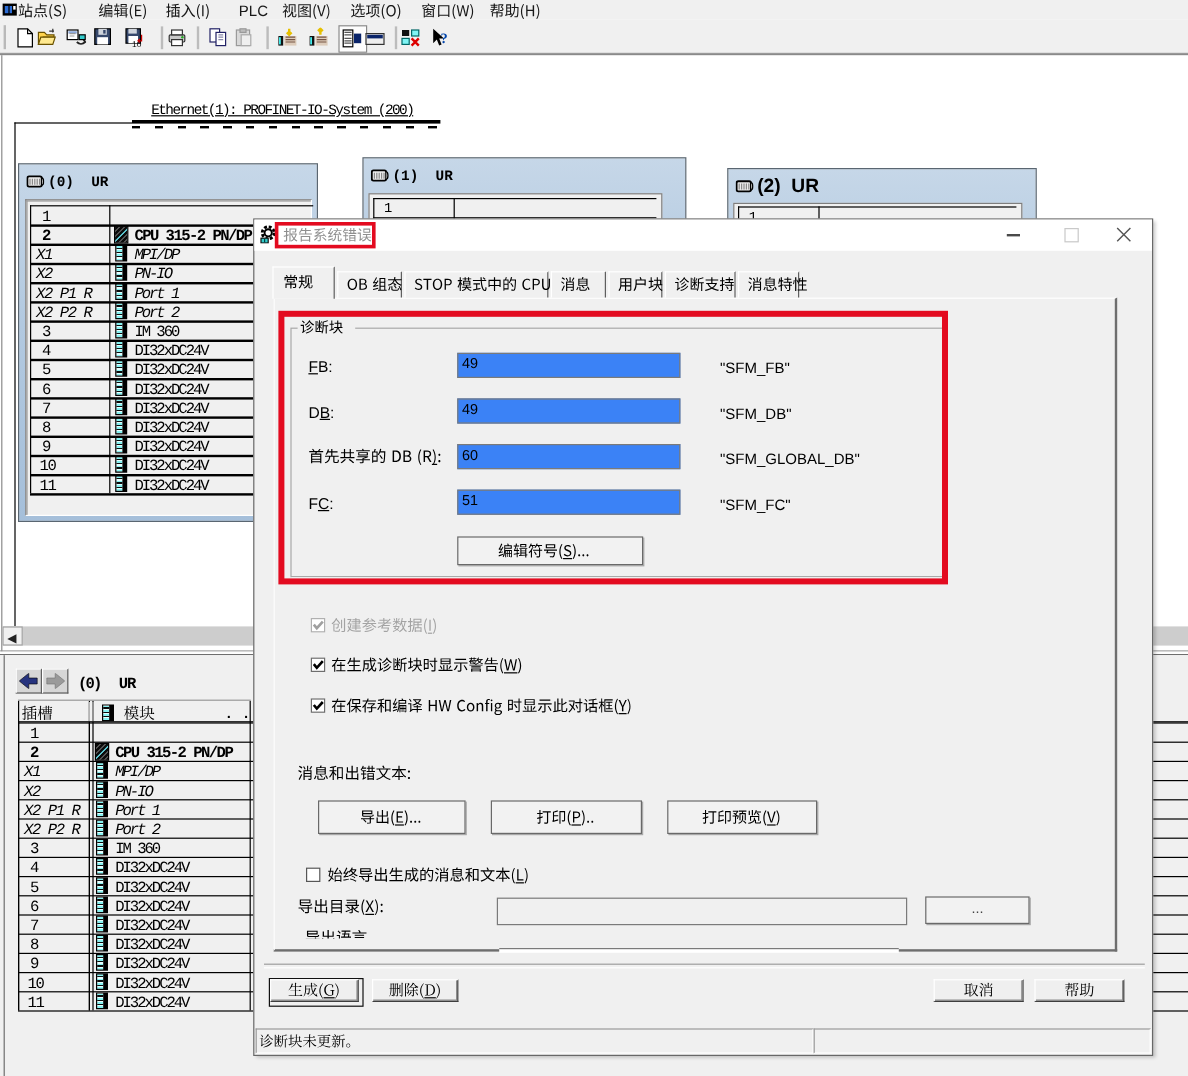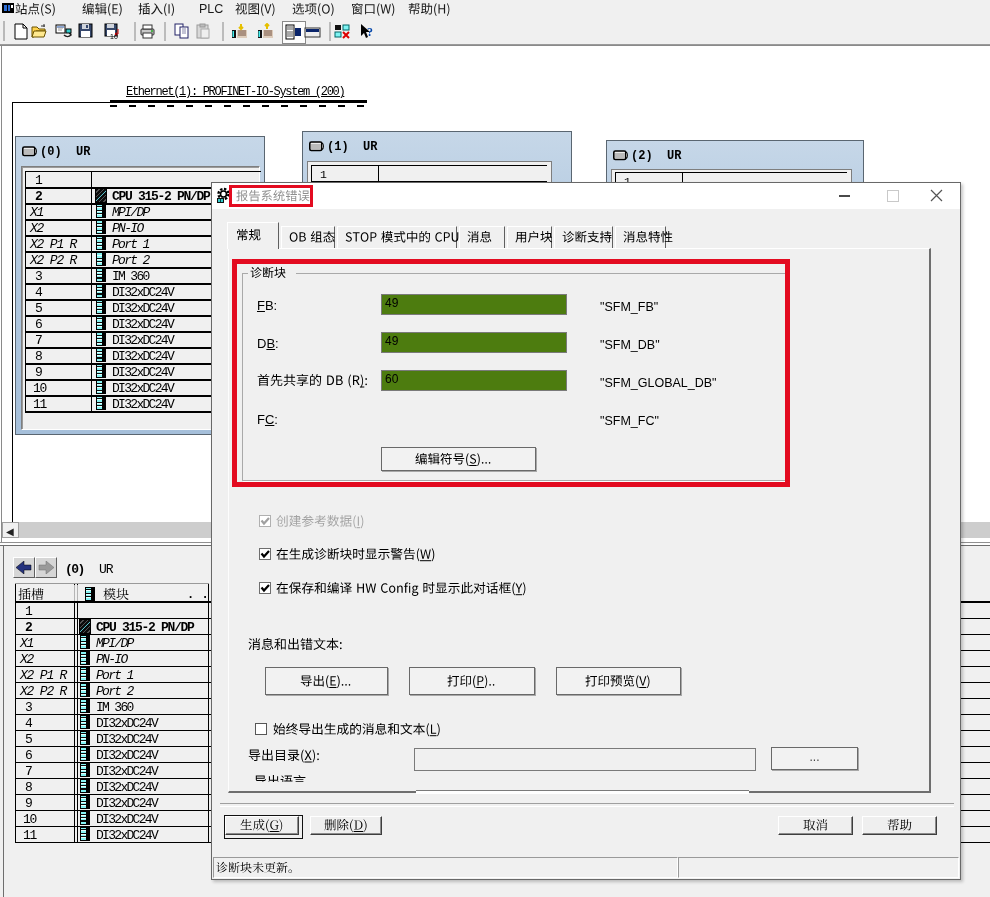--- a/index.html
+++ b/index.html
@@ -1,17 +1,17 @@
 <!DOCTYPE html>
 <html><head><meta charset="utf-8"><style>
 html,body{margin:0;padding:0}
 body{width:990px;height:897px;position:relative;overflow:hidden;background:#fff;
  font-family:"Liberation Sans",sans-serif;-webkit-font-smoothing:antialiased}
 .a{position:absolute}
-.tbx{position:absolute;background:#4d7c0f;border:1px solid #7a7a7a;font-size:12px;
+.tbx{position:absolute;background:#3b82f6;border:1px solid #7a7a7a;font-size:12px;
  font-family:"Liberation Sans",sans-serif;padding:1px 0 0 3px;box-sizing:border-box}
 .btn2{position:absolute;background:#f2f2f2;border:1px solid #696969;box-sizing:border-box;
  box-shadow:1px 1px 0 rgba(96,96,96,.5)}
 .cb{position:absolute;width:12px;height:12px;background:#fff;border:1px solid #565656;box-sizing:border-box}
 .obtn{position:absolute;background:#efefef;border-top:1.2px solid #fff;border-left:1.2px solid #fff;
  border-right:1.2px solid #3e3e3e;border-bottom:1.2px solid #3e3e3e;box-shadow:-1px -1px 0 #8c8c8c inset;box-sizing:border-box}
 .micon{position:absolute;width:10px;height:14px;border:1px solid #000;box-sizing:border-box;
  background:repeating-linear-gradient(180deg,#86f4f4 0 1.5px,#0a0a0a 1.5px 2.5px,#e8ffff 2.5px 3.5px);border-right-width:4px}
 .cicon{position:absolute;width:12px;height:15px;border:1px solid #000;box-sizing:border-box;
  background:repeating-linear-gradient(135deg,rgba(10,10,10,.9) 0 2px,rgba(160,160,160,.45) 2px 3px),linear-gradient(135deg,#111 0 44%,#2de 44% 56%,#111 56%)}
@@ -221,21 +221,21 @@
 <div class="a" style="left:378px;top:165px;width:1px;height:60px;background:#000"></div>
 <div class="a" style="left:311px;top:165px;width:236px;height:1px;background:#000"></div>
 <div class="a" style="left:320px;top:168px;font-size:11.5px;color:#000;font-weight:normal;font-family:'Liberation Mono',monospace;white-space:pre;line-height:13.5px;">1</div>
 <div class="a" style="left:311px;top:181px;width:236px;height:1.2px;background:#000"></div>
 <div class="a" style="left:606px;top:140px;width:258px;height:240px;background:linear-gradient(180deg,#c6d7e8 0%,#b2c9e0 45%,#a5bfda 100%);border:1px solid #5a6671;box-sizing:border-box"></div>
 <svg class="a" style="left:613px;top:149px" width="15" height="13">
     <rect x="0.8" y="2" width="12" height="8.5" rx="1.5" fill="#ececec" stroke="#000" stroke-width="1.6"></rect>
     <path d="M3 4v5M5 4v5M7 4v5M9 4v5M11 4v5" stroke="#8a8a8a"></path>
     <path d="M13 3.2c1.8 0.5 1.8 5.6 0 6.1" fill="#cfcfcf" stroke="#000" stroke-width="1.2"></path>
   </svg>
-<div class="a" style="left:631px;top:149px;font-size:12px;color:#000;font-weight:bold;font-family:Liberation Mono, monospace;white-space:pre;line-height:14px;">(2)&nbsp;&nbsp;UR</div>
+<div class="a" style="left:631px;top:149px;font-size:16px;color:#000;font-weight:bold;font-family:Liberation Sans, sans-serif;white-space:pre;line-height:14px;">(2)&nbsp;&nbsp;UR</div>
 <div class="a" style="left:611px;top:169px;width:241px;height:200px;background:#f0f0f0;border:1px solid #7e7e7e;box-sizing:border-box"></div>
 <div class="a" style="left:615px;top:172px;width:1px;height:40px;background:#000"></div>
 <div class="a" style="left:682px;top:172px;width:1px;height:40px;background:#000"></div>
 <div class="a" style="left:615px;top:172px;width:232px;height:1px;background:#000"></div>
 <div class="a" style="left:624px;top:175px;font-size:11.5px;color:#000;font-weight:normal;font-family:'Liberation Mono',monospace;white-space:pre;line-height:13.5px;">1</div>
 <div class="a" style="left:2px;top:522px;width:988px;height:16px;background:#cdcdcd"></div>
 <div class="a" style="left:2px;top:522px;width:17px;height:16px;background:#f0f0f0;border:1px solid #a0a0a0;box-sizing:border-box">
     <div style="position:absolute;left:3px;top:3px;font-size:10px;color:#222">◀</div>
   </div>
 <div class="a" style="left:0px;top:542px;width:990px;height:1px;background:#909090"></div>
@@ -245,21 +245,21 @@
 <div class="a" style="left:3px;top:546px;width:1px;height:351px;background:#6e6e6e"></div>
 <div class="a" style="left:13px;top:557px;width:22px;height:21px;background:#d6d6d6;border-top:1.5px solid #fff;border-left:1.5px solid #fff;border-right:1.5px solid #5f5f5f;border-bottom:1.5px solid #5f5f5f;box-sizing:border-box"></div>
 <svg class="a" style="left:16px;top:561px" width="16" height="13">
     <path d="M8 0v4h7v5H8v4L0 6.5z" fill="#26337e" stroke="#000" stroke-width="0.5"></path>
   </svg>
 <div class="a" style="left:35px;top:557px;width:22px;height:21px;background:#d6d6d6;border-top:1.5px solid #fff;border-left:1.5px solid #fff;border-right:1.5px solid #5f5f5f;border-bottom:1.5px solid #5f5f5f;box-sizing:border-box"></div>
 <svg class="a" style="left:38px;top:561px" width="16" height="13">
     <path d="M8 0v4H1v5h7v4l8-6.5z" fill="#9a9a9a" stroke="#6e6e6e" stroke-width="0.5"></path>
   </svg>
 <div class="a" style="left:65px;top:562px;font-size:13px;color:#000;font-weight:bold;font-family:'Liberation Mono',monospace;white-space:pre;line-height:15px;letter-spacing:-1.5px">(0)</div>
-<div class="a" style="left:99px;top:562px;font-size:13px;color:#000;font-weight:normal;font-family:'Liberation Mono',monospace;white-space:pre;line-height:15px;letter-spacing:-1px">UR</div>
+<div class="a" style="left:99px;top:562px;font-size:13px;color:#000;font-weight:bold;font-family:'Liberation Mono',monospace;white-space:pre;line-height:15px;letter-spacing:-1px">UR</div>
 <svg style="position:absolute;left:18px;top:586px;overflow:visible" width="27" height="18">
     <path d="M7.2 6.4C6.9 6.6 6.4 7 5.9 7.3L4.9 7V14H5C5.4 14 5.7 13.8 5.7 13.7V13H11.2V13.9H11.3C11.6 13.9 12 13.7 12 13.6V7.8C12.2 7.7 12.4 7.6 12.5 7.6L11.5 6.8L11 7.3H9.4L9.5 7.7H11.2V9.9H9.4L9.5 10.3H11.2V12.6H8.9V5.7H12.2C12.4 5.7 12.5 5.6 12.5 5.4C12.1 5 11.4 4.5 11.4 4.5L10.8 5.3H8.9V3.5C9.8 3.3 10.7 3.2 11.4 3C11.7 3.1 11.9 3.1 12 3L11.1 2.1C9.7 2.7 7 3.4 4.8 3.8L4.9 4C5.9 4 7 3.8 8 3.7V5.3H4.9C5 5.2 5.1 5.2 5.1 5.1C4.8 4.7 4.2 4.2 4.2 4.2L3.6 4.9H3.2V2.6C3.5 2.6 3.6 2.4 3.6 2.2L2.4 2.1V4.9H0.5L0.6 5.3H2.4V8.2C1.5 8.4 0.8 8.6 0.4 8.7L1 9.8C1.1 9.7 1.2 9.6 1.2 9.5L2.4 8.9V12.7C2.4 12.9 2.3 13 2.1 13C1.8 13 0.7 12.9 0.7 12.9V13.1C1.2 13.2 1.5 13.2 1.7 13.4C1.8 13.5 1.9 13.8 1.9 14C3 13.9 3.2 13.5 3.2 12.8V8.5C3.8 8.2 4.3 7.9 4.8 7.6L4.7 7.5L3.2 7.9V5.3H4.6L4.7 5.7H8V12.6H5.7V10.3H7.3C7.5 10.3 7.6 10.2 7.6 10.1C7.3 9.8 6.8 9.3 6.8 9.3L6.3 9.9H5.7V7.7C6.4 7.6 7.2 7.3 7.6 7.2C7.7 7.2 7.9 7.2 7.9 7.1ZM18.1 5.1V9.2H18.2C18.5 9.2 18.8 9 18.8 9V8.7H24.1V9.1H24.2C24.5 9.1 24.9 8.9 24.9 8.8V5.6C25.1 5.6 25.3 5.5 25.4 5.4L24.4 4.6L23.9 5.1H22.8V4H25.2C25.4 4 25.5 4 25.5 3.8C25.1 3.4 24.5 2.9 24.5 2.9L23.9 3.7H22.8V2.7C23.1 2.6 23.2 2.5 23.3 2.4L22.1 2.2V3.7H20.8V2.7C21.1 2.6 21.2 2.5 21.3 2.3L20.1 2.2V3.7H17.5L17.6 4H20.1V5.1H18.9L18.1 4.7ZM20.8 4H22.1V5.1H20.8ZM20.1 7.1V8.3H18.8V7.1ZM20.8 7.1H22.1V8.3H20.8ZM20.1 6.7H18.8V5.5H20.1ZM20.8 6.7V5.5H22.1V6.7ZM22.8 7.1H24.1V8.3H22.8ZM22.8 6.7V5.5H24.1V6.7ZM19.4 11.7H23.5V12.9H19.4ZM19.4 11.3V10.1H23.5V11.3ZM18.6 9.7V14H18.7C19.1 14 19.4 13.8 19.4 13.7V13.3H23.5V13.8H23.6C23.9 13.8 24.3 13.7 24.3 13.6V10.2C24.6 10.2 24.8 10.1 24.9 10L23.9 9.2L23.4 9.7H19.5L18.6 9.3ZM15.3 2.1V5.2H13.6L13.7 5.5H15.1C14.8 7.4 14.3 9.3 13.4 10.8L13.6 11C14.3 10.1 14.9 9.1 15.3 8V14H15.4C15.8 14 16.1 13.8 16.1 13.7V7.6C16.5 8.1 16.9 8.8 17 9.3C17.8 9.9 18.5 8.4 16.1 7.3V5.5H17.7C17.8 5.5 17.9 5.5 18 5.3C17.6 5 17 4.4 17 4.4L16.4 5.2H16.1V2.6C16.4 2.6 16.5 2.5 16.6 2.3Z" fill="#000"></path>
   </svg>
 <svg style="position:absolute;left:103px;top:586px;overflow:visible" width="27" height="18">
     <path d="M2.5 2.1V5.1H0.5L0.6 5.5H2.3C2 7.5 1.4 9.4 0.4 10.9L0.5 11.1C1.4 10.2 2 9.2 2.5 8V14H2.7C3 14 3.3 13.8 3.3 13.7V7.2C3.7 7.7 4.1 8.4 4.3 9C5.1 9.6 5.7 8.1 3.3 6.9V5.5H5C5.2 5.5 5.3 5.4 5.3 5.3C4.9 4.9 4.3 4.3 4.3 4.3L3.7 5.1H3.3V2.6C3.7 2.6 3.7 2.5 3.8 2.3ZM5.5 5.4V9.7H5.6C6 9.7 6.3 9.5 6.3 9.4V9H7.9C7.8 9.5 7.8 10 7.7 10.5H4.3L4.4 10.8H7.6C7.2 12 6.3 13 3.7 13.8L3.9 14C7.1 13.3 8.1 12.2 8.5 10.8H8.7C9 12 9.8 13.3 11.9 14C12 13.5 12.3 13.3 12.8 13.2L12.8 13.1C10.4 12.6 9.3 11.8 8.9 10.8H12.1C12.3 10.8 12.4 10.8 12.5 10.6C12.1 10.2 11.4 9.7 11.4 9.7L10.8 10.5H8.6C8.7 10 8.8 9.5 8.8 9H10.5V9.5H10.6C10.9 9.5 11.3 9.3 11.3 9.2V5.9C11.6 5.8 11.8 5.7 11.9 5.6L10.8 4.9L10.4 5.4H6.4L5.5 5ZM9.3 2.2V3.6H7.5V2.7C7.8 2.6 7.9 2.5 8 2.3L6.7 2.2V3.6H4.7L4.8 3.9H6.7V5H6.8C7.1 5 7.5 4.8 7.5 4.8V3.9H9.3V5H9.5C9.8 5 10.1 4.8 10.1 4.7V3.9H12.1C12.3 3.9 12.4 3.9 12.4 3.7C12.1 3.4 11.4 2.9 11.4 2.9L10.9 3.6H10.1V2.7C10.5 2.6 10.6 2.5 10.6 2.3ZM6.3 7.4H10.5V8.6H6.3ZM6.3 7V5.7H10.5V7ZM17.3 5 16.8 5.8H16.1V2.9C16.5 2.8 16.6 2.7 16.6 2.5L15.3 2.4V5.8H13.4L13.5 6.1H15.3V10.8C14.5 10.9 13.8 11.1 13.4 11.1L13.9 12.3C14.1 12.2 14.2 12.1 14.2 12C16.1 11.3 17.5 10.7 18.4 10.3L18.4 10.1L16.1 10.6V6.1H18C18.2 6.1 18.3 6.1 18.3 5.9C18 5.6 17.3 5 17.3 5ZM24.6 7.7 24.1 8.5H23.8V4.9C24 4.9 24.2 4.8 24.3 4.7L23.3 3.9L22.8 4.4H20.9V2.6C21.3 2.6 21.4 2.5 21.4 2.3L20.1 2.1V4.4H17.8L17.9 4.8H20.1V6.3C20.1 7.1 20.1 7.8 19.9 8.5H16.8L16.9 8.9H19.9C19.4 10.9 18.3 12.6 15.6 13.8L15.7 14C18.9 12.9 20.2 11.1 20.7 8.9H20.8C21.1 10.5 22 12.7 24.7 14C24.8 13.5 25.1 13.3 25.5 13.3L25.6 13.1C22.7 12 21.5 10.3 21 8.9H25.3C25.5 8.9 25.6 8.8 25.6 8.6C25.3 8.2 24.6 7.7 24.6 7.7ZM20.8 8.5C20.9 7.8 20.9 7.1 20.9 6.3V4.8H22.9V8.5Z" fill="#000"></path>
   </svg>
 <div class="micon" style="left:85px;top:587px"></div>
 <div class="a" style="left:187px;top:588px;font-size:12px;color:#000;font-weight:bold;font-family:'Liberation Mono',monospace;white-space:pre;line-height:14px;">. . .</div>
 <div class="a" style="left:15px;top:601px;width:975px;height:1px;background:#000"></div>
 <div class="a" style="left:15px;top:584px;width:1px;height:258px;background:#000"></div>
@@ -385,20 +385,21 @@
     <div class="a" style="left:20px;top:76px;width:558px;height:228px;border:5px solid #e30b20;box-sizing:border-box;z-index:5"></div>
     <div class="a" style="left:45px;top:115px;font-size:13px;color:#000;font-weight:normal;font-family:'Liberation Sans',sans-serif;white-space:pre;line-height:15px;"><u>F</u>B:</div>
     <div class="tbx" style="left:169px;top:111px;width:186px;height:21px">49</div>
     <div class="a" style="left:388px;top:117px;font-size:12.5px;color:#000;font-weight:normal;font-family:'Liberation Sans',sans-serif;white-space:pre;line-height:14.5px;">"SFM_FB"</div>
     <div class="a" style="left:45px;top:153px;font-size:13px;color:#000;font-weight:normal;font-family:'Liberation Sans',sans-serif;white-space:pre;line-height:15px;">D<u>B</u>:</div>
     <div class="tbx" style="left:169px;top:149px;width:186px;height:21px">49</div>
     <div class="a" style="left:388px;top:155px;font-size:12.5px;color:#000;font-weight:normal;font-family:'Liberation Sans',sans-serif;white-space:pre;line-height:14.5px;">"SFM_DB"</div>
     <div class="tbx" style="left:169px;top:187px;width:186px;height:21px">60</div>
     <div class="a" style="left:388px;top:193px;font-size:12.5px;color:#000;font-weight:normal;font-family:'Liberation Sans',sans-serif;white-space:pre;line-height:14.5px;">"SFM_GLOBAL_DB"</div>
     <div class="a" style="left:45px;top:229px;font-size:13px;color:#000;font-weight:normal;font-family:'Liberation Sans',sans-serif;white-space:pre;line-height:15px;">F<u>C</u>:</div>
+    <div class="tbx" style="left:169px;top:225px;width:186px;height:21px">51</div>
     <div class="a" style="left:388px;top:231px;font-size:12.5px;color:#000;font-weight:normal;font-family:'Liberation Sans',sans-serif;white-space:pre;line-height:14.5px;">"SFM_FC"</div>
     <svg style="position:absolute;left:45px;top:189px;overflow:visible" width="112" height="18">
       <path d="M3.2 8.9H9.8V10.3H3.2ZM3.2 8.2V6.9H9.8V8.2ZM3.2 11.1H9.8V12.4H3.2ZM3 2.4C3.4 2.8 3.8 3.4 4.1 3.9H0.7V4.8H5.9C5.8 5.2 5.7 5.6 5.6 6H2.2V14H3.2V13.3H9.8V14H10.8V6H6.7L7.1 4.8H12.3V3.9H9C9.4 3.4 9.8 2.9 10.2 2.3L9.1 2.1C8.9 2.6 8.4 3.4 7.9 3.9H4.5L5.1 3.6C4.8 3.1 4.3 2.5 3.8 2ZM19 2.1V4.1H16.7C16.9 3.6 17.1 3.1 17.2 2.6L16.2 2.4C15.9 3.7 15.2 5.5 14.3 6.6C14.6 6.7 14.9 6.9 15.2 7C15.6 6.5 16 5.8 16.3 5H19V7.7H13.8V8.6H17.2C17 10.8 16.4 12.4 13.6 13.3C13.8 13.5 14.1 13.9 14.2 14.1C17.2 13.1 17.9 11.2 18.2 8.6H20.7V12.4C20.7 13.5 21 13.8 22.1 13.8C22.4 13.8 23.7 13.8 24 13.8C25 13.8 25.3 13.3 25.4 11.3C25.1 11.3 24.7 11.1 24.5 10.9C24.5 12.6 24.4 12.9 23.9 12.9C23.6 12.9 22.5 12.9 22.2 12.9C21.7 12.9 21.7 12.8 21.7 12.4V8.6H25.2V7.7H20V5H24.3V4.1H20V2.1ZM33.6 11.1C34.9 12 36.5 13.3 37.2 14L38.2 13.4C37.3 12.6 35.7 11.4 34.5 10.5ZM30.3 10.6C29.5 11.5 28.1 12.7 26.8 13.4C27 13.5 27.4 13.8 27.6 14.1C28.9 13.3 30.4 12.1 31.3 11ZM27.2 4.8V5.8H29.6V8.9H26.6V9.8H38.4V8.9H35.4V5.8H38V4.8H35.4V2.2H34.4V4.8H30.6V2.2H29.6V4.8ZM30.6 8.9V5.8H34.4V8.9ZM42.4 5.6H48.6V6.8H42.4ZM41.5 4.9V7.5H49.6V4.9ZM49.2 8.3 48.9 8.3H40.9V9.1H47.6C46.8 9.4 45.8 9.7 45 9.9L45 10.7H39.7V11.5H45V13C45 13.2 44.9 13.2 44.7 13.3C44.4 13.3 43.5 13.3 42.7 13.2C42.8 13.5 42.9 13.8 43 14.1C44.2 14.1 44.9 14.1 45.4 13.9C45.8 13.8 46 13.6 46 13V11.5H51.3V10.7H46V10.3C47.4 10 48.9 9.5 50 8.8L49.4 8.3ZM44.6 2.2C44.8 2.5 44.9 2.9 45.1 3.2H39.8V4.1H51.2V3.2H46.2C46 2.8 45.8 2.4 45.6 2ZM59.2 7.5C59.9 8.4 60.8 9.8 61.2 10.5L62 10C61.6 9.3 60.7 8 59.9 7.1ZM55.1 2.1C55 2.7 54.8 3.5 54.6 4.2H53.1V13.7H54V12.7H57.7V4.2H55.5C55.7 3.6 56 2.9 56.2 2.2ZM54 5H56.8V7.8H54ZM54 11.8V8.6H56.8V11.8ZM59.8 2C59.4 3.8 58.7 5.6 57.8 6.8C58 6.9 58.4 7.2 58.6 7.3C59 6.7 59.4 5.9 59.8 5H63.1C63 10.2 62.8 12.2 62.3 12.7C62.2 12.9 62 12.9 61.8 12.9C61.5 12.9 60.7 12.9 59.9 12.8C60 13.1 60.2 13.5 60.2 13.8C60.9 13.8 61.7 13.8 62.1 13.8C62.6 13.7 62.9 13.6 63.2 13.2C63.7 12.6 63.9 10.6 64.1 4.6C64.1 4.5 64.1 4.1 64.1 4.1H60.2C60.4 3.5 60.6 2.9 60.7 2.2ZM70.2 13H72.6C75.5 13 77.1 11.2 77.1 8.2C77.1 5.2 75.5 3.5 72.6 3.5H70.2ZM71.4 12V4.4H72.5C74.7 4.4 75.8 5.8 75.8 8.2C75.8 10.6 74.7 12 72.5 12ZM79.2 13H82.2C84.3 13 85.8 12.1 85.8 10.2C85.8 8.9 85 8.2 83.9 7.9V7.9C84.8 7.6 85.3 6.7 85.3 5.8C85.3 4.1 83.9 3.5 82 3.5H79.2ZM80.4 7.5V4.4H81.8C83.3 4.4 84.1 4.8 84.1 6C84.1 6.9 83.4 7.5 81.8 7.5ZM80.4 12V8.4H82C83.7 8.4 84.6 9 84.6 10.2C84.6 11.5 83.7 12 82 12ZM93.4 15.5 94.1 15.2C93 13.4 92.5 11.2 92.5 9C92.5 6.8 93 4.6 94.1 2.7L93.4 2.4C92.2 4.3 91.5 6.4 91.5 9C91.5 11.5 92.2 13.6 93.4 15.5ZM97.2 8V4.4H98.8C100.3 4.4 101.1 4.9 101.1 6.1C101.1 7.4 100.3 8 98.8 8ZM101.2 13H102.6L100.2 8.8C101.4 8.5 102.3 7.6 102.3 6.1C102.3 4.2 100.9 3.5 99 3.5H96V13H97.2V9H98.9ZM104.2 15.5C105.4 13.6 106.1 11.5 106.1 9C106.1 6.4 105.4 4.3 104.2 2.4L103.5 2.7C104.6 4.6 105.2 6.8 105.2 9C105.2 11.2 104.6 13.4 103.5 15.2ZM109.1 7.9C109.6 7.9 110 7.6 110 7C110 6.5 109.6 6.1 109.1 6.1C108.7 6.1 108.3 6.5 108.3 7C108.3 7.6 108.7 7.9 109.1 7.9ZM109.1 13.2C109.6 13.2 110 12.8 110 12.3C110 11.7 109.6 11.4 109.1 11.4C108.7 11.4 108.3 11.7 108.3 12.3C108.3 12.8 108.7 13.2 109.1 13.2Z" fill="#000"></path>
       <rect x="102.9" y="14.5" width="4.4" height="1" fill="#000"></rect>
     </svg>
     <div class="btn2" style="left:169px;top:264px;width:155px;height:24px"></div>
     <svg style="position:absolute;left:203px;top:268px;overflow:visible" width="78" height="17">
       <path d="M0.5 11.8 0.7 12.7C1.8 12.3 3.1 11.7 4.3 11.2L4.2 10.5C2.8 11 1.4 11.5 0.5 11.8ZM0.8 7.2C0.9 7.1 1.2 7.1 2.6 6.9C2.1 7.7 1.7 8.3 1.5 8.6C1.1 9 0.8 9.3 0.6 9.4C0.7 9.6 0.8 10.1 0.9 10.2C1.1 10.1 1.5 9.9 4.2 9.3C4.2 9.1 4.2 8.8 4.2 8.5L2.1 9C3 7.8 3.8 6.4 4.5 5L3.8 4.6C3.6 5.1 3.3 5.6 3.1 6L1.7 6.2C2.4 5.1 3.1 3.7 3.6 2.3L2.7 2C2.2 3.5 1.4 5.2 1.1 5.6C0.9 6 0.7 6.3 0.5 6.4C0.6 6.6 0.7 7 0.8 7.2ZM7.8 8.1V10H6.8V8.1ZM8.4 8.1H9.3V10H8.4ZM6 7.3V13.4H6.8V10.7H7.8V13.1H8.4V10.7H9.3V13.1H10V10.7H10.9V12.6C10.9 12.7 10.9 12.7 10.8 12.7C10.7 12.7 10.5 12.7 10.2 12.7C10.3 12.9 10.4 13.2 10.4 13.4C10.8 13.4 11.1 13.4 11.4 13.3C11.6 13.2 11.6 12.9 11.6 12.6V7.3L10.9 7.3ZM10 8.1H10.9V10H10ZM7.6 2.2C7.8 2.5 8 3 8.1 3.3H5.2V6.1C5.2 8 5.1 10.8 3.9 12.8C4.1 12.8 4.5 13.1 4.7 13.3C5.8 11.3 6 8.3 6 6.3H11.5V3.3H9.1C9 2.9 8.7 2.4 8.4 1.9ZM6 4.2H10.6V5.5H6ZM19.4 3.1H22.7V4.4H19.4ZM18.5 2.4V5.1H23.6V2.4ZM13.5 8.3C13.6 8.2 14 8.2 14.4 8.2H15.6V10L13 10.4L13.2 11.3L15.6 10.8V13.4H16.4V10.7L17.8 10.4L17.8 9.6L16.4 9.8V8.2H17.6V7.3H16.4V5.4H15.6V7.3H14.3C14.7 6.5 15.1 5.4 15.3 4.4H17.6V3.5H15.6C15.7 3 15.8 2.6 15.9 2.2L14.9 2C14.9 2.5 14.8 3 14.7 3.5H13.1V4.4H14.5C14.2 5.4 13.9 6.2 13.8 6.5C13.6 7.1 13.4 7.5 13.2 7.5C13.3 7.8 13.5 8.2 13.5 8.3ZM22.7 6.6V7.7H19.5V6.6ZM17.5 11.6 17.6 12.4 22.7 12V13.5H23.6V11.9L24.5 11.8L24.5 11.1L23.6 11.1V6.6H24.4V5.8H17.8V6.6H18.6V11.5ZM22.7 8.4V9.5H19.5V8.4ZM22.7 10.2V11.2L19.5 11.4V10.2ZM29.9 9C30.5 9.8 31.2 10.9 31.5 11.6L32.3 11.1C32 10.4 31.2 9.4 30.7 8.6ZM34.2 5.7V7.1H29.2V8H34.2V12.3C34.2 12.5 34.1 12.6 33.9 12.6C33.6 12.6 32.8 12.6 31.9 12.6C32 12.8 32.2 13.2 32.2 13.5C33.4 13.5 34.1 13.5 34.5 13.3C34.9 13.2 35.1 12.9 35.1 12.3V8H36.8V7.1H35.1V5.7ZM28.2 5.6C27.6 7 26.6 8.3 25.5 9.2C25.7 9.4 26 9.8 26.2 10C26.6 9.6 27 9.2 27.4 8.7V13.5H28.3V7.4C28.6 6.9 28.9 6.4 29.1 5.9ZM27.3 2C26.9 3.2 26.2 4.5 25.4 5.3C25.7 5.4 26.1 5.6 26.2 5.8C26.6 5.3 27.1 4.7 27.4 4H28.1C28.3 4.6 28.6 5.3 28.8 5.7L29.7 5.4C29.5 5 29.2 4.5 29 4H30.9V3.2H27.8C27.9 2.9 28.1 2.5 28.2 2.2ZM32.2 2C31.8 3.2 31.1 4.4 30.3 5.2C30.5 5.3 30.9 5.6 31.1 5.7C31.5 5.2 32 4.7 32.3 4H33.2C33.5 4.5 33.9 5.1 34.1 5.5L34.9 5.2C34.8 4.9 34.5 4.4 34.2 4H36.7V3.2H32.7C32.9 2.9 33 2.5 33.1 2.2ZM40.8 3.3H46.7V5H40.8ZM39.8 2.5V5.9H47.7V2.5ZM38.3 7V7.9H40.9C40.6 8.6 40.3 9.5 40 10.1H46.6C46.4 11.6 46.1 12.3 45.8 12.5C45.6 12.6 45.5 12.6 45.2 12.6C44.8 12.6 43.9 12.6 43 12.5C43.2 12.8 43.4 13.2 43.4 13.4C44.2 13.5 45.1 13.5 45.5 13.5C46 13.4 46.3 13.4 46.6 13.1C47 12.7 47.4 11.8 47.6 9.7C47.7 9.6 47.7 9.3 47.7 9.3H41.4L41.9 7.9H49.2V7ZM53 14.9 53.7 14.6C52.6 12.9 52.1 10.7 52.1 8.6C52.1 6.5 52.6 4.4 53.7 2.6L53 2.3C51.8 4.2 51.1 6.2 51.1 8.6C51.1 11.1 51.8 13.1 53 14.9ZM58 12.7C59.9 12.7 61.1 11.5 61.1 10.1C61.1 8.7 60.3 8.1 59.2 7.6L58 7C57.2 6.8 56.4 6.4 56.4 5.5C56.4 4.7 57.1 4.2 58.1 4.2C59 4.2 59.7 4.5 60.2 5L60.8 4.3C60.2 3.6 59.2 3.2 58.1 3.2C56.5 3.2 55.2 4.2 55.2 5.6C55.2 6.9 56.3 7.6 57.1 8L58.4 8.5C59.3 8.9 60 9.2 60 10.2C60 11.1 59.2 11.7 58 11.7C57.1 11.7 56.2 11.2 55.5 10.5L54.8 11.3C55.6 12.1 56.7 12.7 58 12.7ZM62.9 14.9C64.1 13.1 64.8 11.1 64.8 8.6C64.8 6.2 64.1 4.2 62.9 2.3L62.2 2.6C63.3 4.4 63.8 6.5 63.8 8.6C63.8 10.7 63.3 12.9 62.2 14.6ZM67.6 12.7C68.1 12.7 68.5 12.3 68.5 11.8C68.5 11.3 68.1 10.9 67.6 10.9C67.2 10.9 66.8 11.3 66.8 11.8C66.8 12.3 67.2 12.7 67.6 12.7ZM71.1 12.7C71.6 12.7 71.9 12.3 71.9 11.8C71.9 11.3 71.6 10.9 71.1 10.9C70.7 10.9 70.3 11.3 70.3 11.8C70.3 12.3 70.7 12.7 71.1 12.7ZM74.6 12.7C75 12.7 75.4 12.3 75.4 11.8C75.4 11.3 75 10.9 74.6 10.9C74.1 10.9 73.8 11.3 73.8 11.8C73.8 12.3 74.1 12.7 74.6 12.7Z" fill="#000"></path>
       <rect x="54.2" y="14.0" width="7.5" height="1" fill="#000"></rect>
     </svg>

